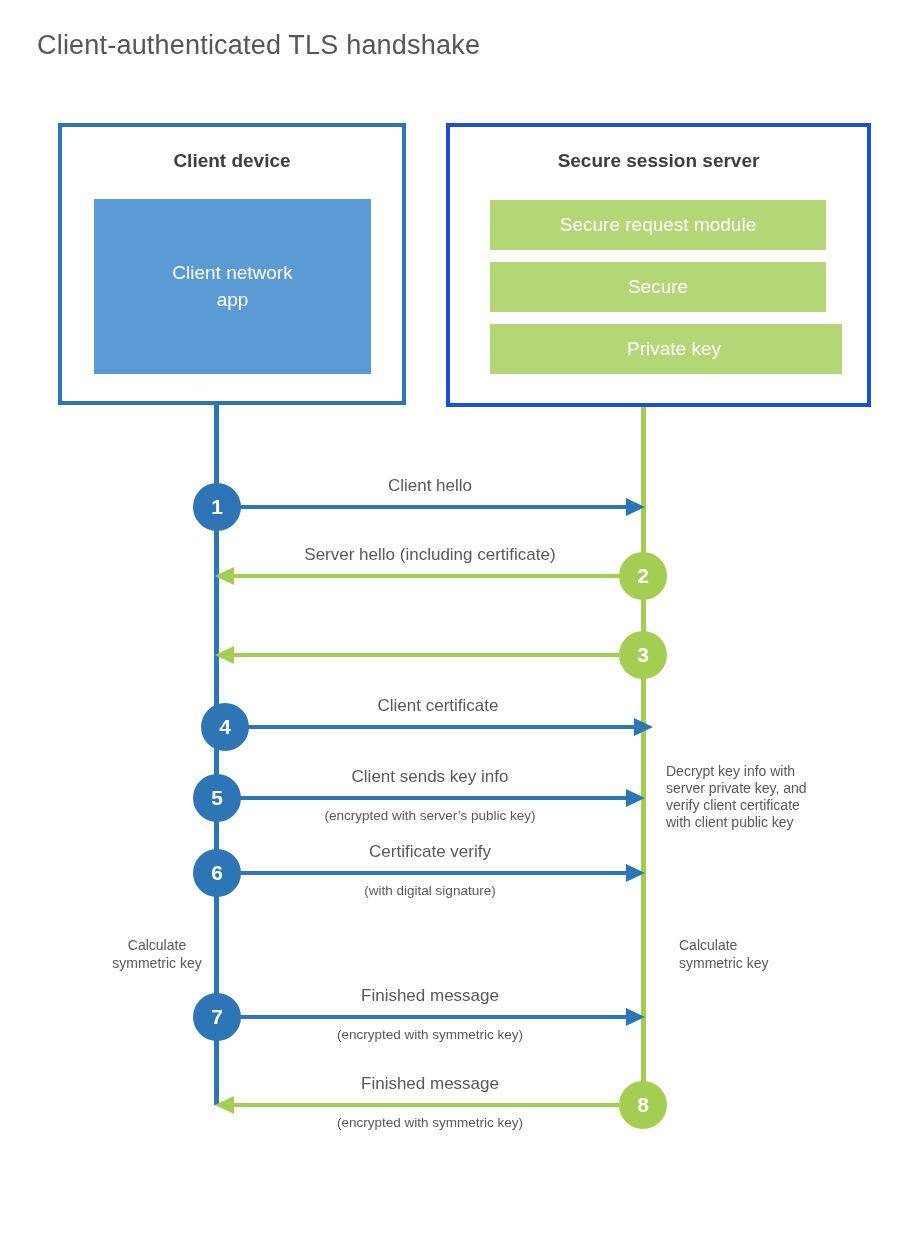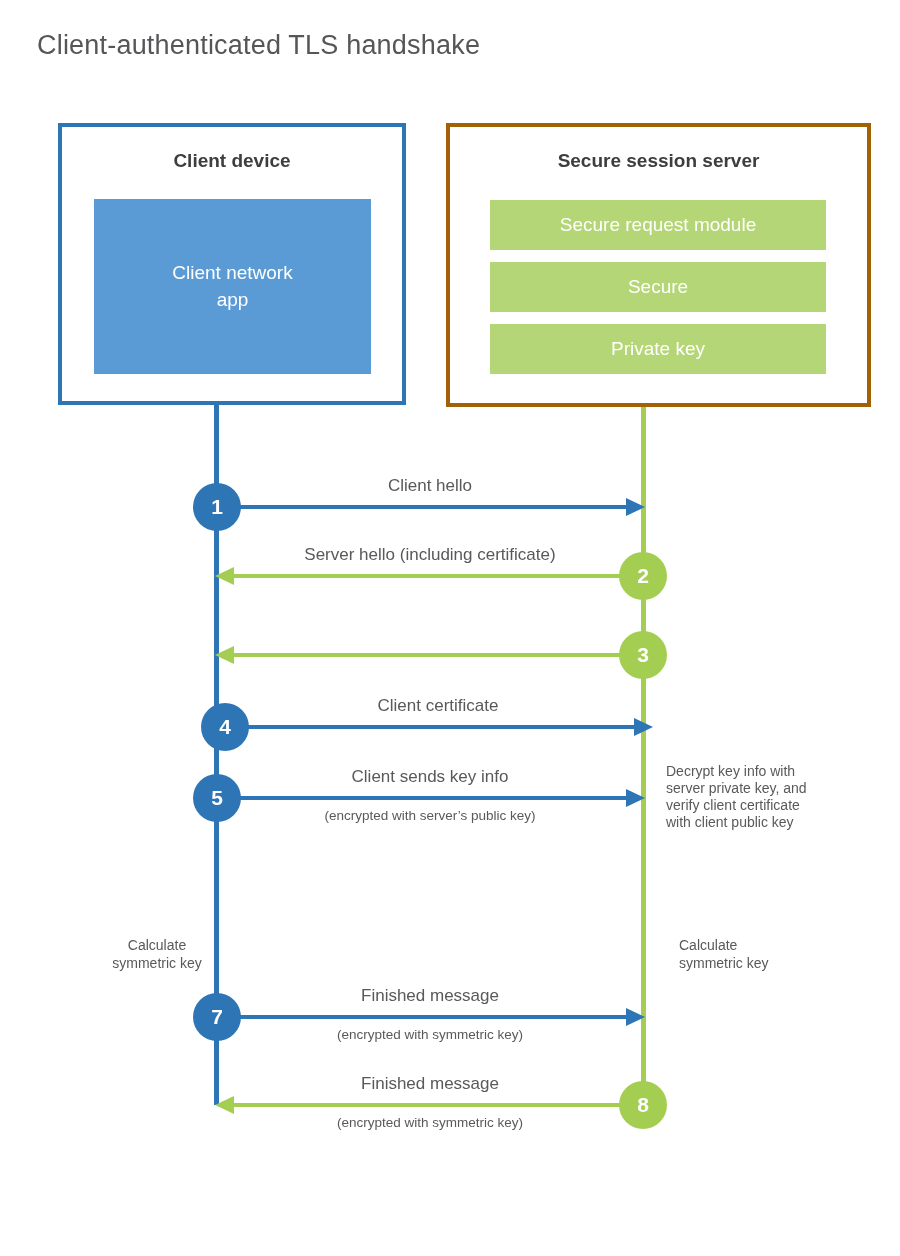--- a/index.html
+++ b/index.html
@@ -27,21 +27,21 @@
     box-sizing: border-box;
     background: #ffffff;
     margin-left: 16px;
   }
   .client-box {
     left: 42px; top: 123px; width: 348px; height: 282px;
     border: 4px solid #2E75B6;
   }
   .server-box {
     left: 430px; top: 123px; width: 425px; height: 284px;
-    border: 4px solid #a16207;
+    border: 4px solid #1d4ed8;
   }
   .actor-heading {
     position: absolute;
     top: 23px; left: 0; right: 0;
     text-align: center;
     font-size: 19px;
     font-weight: bold;
     color: #3E3E40;
   }
   .client-app-box {
@@ -59,21 +59,21 @@
     position: absolute;
     left: 40px; width: 336px; height: 50px;
     background: #B5D677;
     color: #ffffff;
     font-size: 19px;
     display: flex; align-items: center; justify-content: center;
     text-align: center;
   }
   .server-bar.b0 { top: 73px; }
   .server-bar.b1 { top: 135px; }
-  .server-bar.b2 { top: 197px; }
+  .server-bar.b2 { top: 197px; padding-left: 16px; }
   
   .lifeline { position: absolute; width: 5px; }
   .client-lifeline { left: 214px; top: 405px; height: 700px; background: #2E75B6; }
   .server-lifeline { left: 641px; top: 407px; height: 698px; background: #A4CE52; }
   
   .msg { position: absolute; left: 217px; width: 426px; height: 90px; }
   .msg.m1 { top: 462px; }
   .msg.m2 { top: 531px; }
   .msg.m3 { top: 610px; }
   .msg.m4 { top: 682px; margin-left: 8px; }
@@ -186,20 +186,27 @@
   </div>
 
   <div class="msg m5 blue">
     <div class="label">Client sends key info</div>
     <div class="line"></div>
     <div class="head"></div>
     <div class="sub">(encrypted with server’s public key)</div>
     <div class="circle">5</div>
   </div>
 
+  <div class="msg m6 blue">
+    <div class="label">Certificate verify</div>
+    <div class="line"></div>
+    <div class="head"></div>
+    <div class="sub">(with digital signature)</div>
+    <div class="circle">6</div>
+  </div>
 
   <div class="msg m7 blue">
     <div class="label">Finished message</div>
     <div class="line"></div>
     <div class="head"></div>
     <div class="sub">(encrypted with symmetric key)</div>
     <div class="circle">7</div>
   </div>
 
   <div class="msg m8 green">

